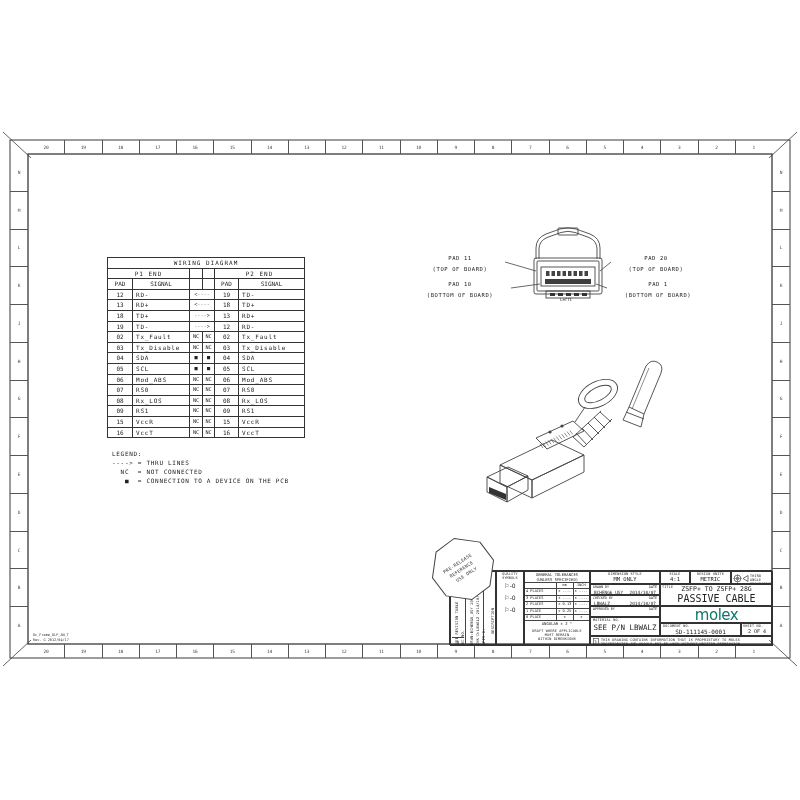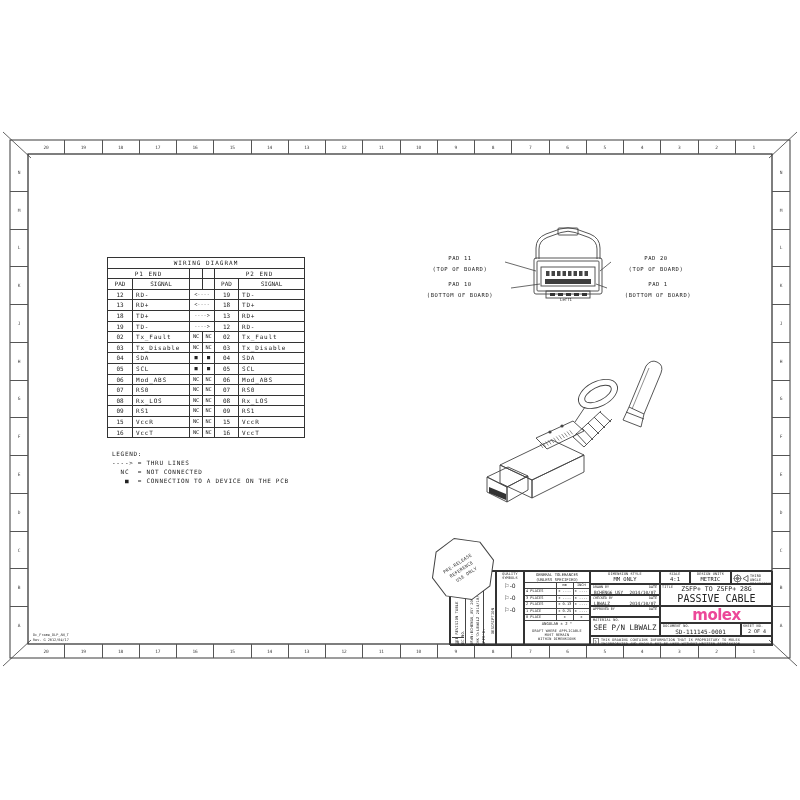--- a/index.html
+++ b/index.html
@@ -38,22 +38,22 @@
        white-space:nowrap;font-size:3.6px;letter-spacing:0.2px;}
   .tolrow{display:flex;border-top:0.5px solid #444;height:5.4px;line-height:5.4px;font-size:3.6px;}
   .tolrow span{display:block;overflow:hidden;white-space:nowrap;}
   .tolrow .t1{width:31px;padding-left:1px;}
   .tolrow .t2{width:16px;border-left:0.5px solid #444;text-align:center;}
   .tolrow .t3{width:16px;border-left:0.5px solid #444;text-align:center;}
   .flagrow{height:12px;line-height:12px;text-align:center;font-size:6px;
            font-family:"DejaVu Sans",sans-serif;}
   .pairhead{display:flex;justify-content:space-between;padding:0 2px;font-size:3.3px;height:5px;line-height:5px;}
   .pairval{display:flex;justify-content:space-between;padding:0 3px;font-size:4.4px;height:6px;line-height:6px;}
-  .logo{font-family:"DejaVu Sans",sans-serif;font-weight:bold;font-size:15px;
-        letter-spacing:-0.5px;color:#ec4899;text-align:center;line-height:16px;}
+  .logo{font-family:"DejaVu Sans",sans-serif;font-weight:normal;font-size:15px;
+        letter-spacing:-0.5px;color:#0f766e;text-align:center;line-height:16px;}
   .framenote{position:absolute;left:33px;top:633px;font-size:3.5px;line-height:4.5px;color:#333;}
 </style>
 </head>
 <body>
 
 <div id="sheet">
 
   <svg class="abs" style="left:0;top:0;z-index:1" width="800" height="800" viewBox="0 0 800 800">
     <g stroke="#3a3a3a" fill="none" stroke-width="1">
       <rect x="10" y="140" width="780" height="518"></rect>

